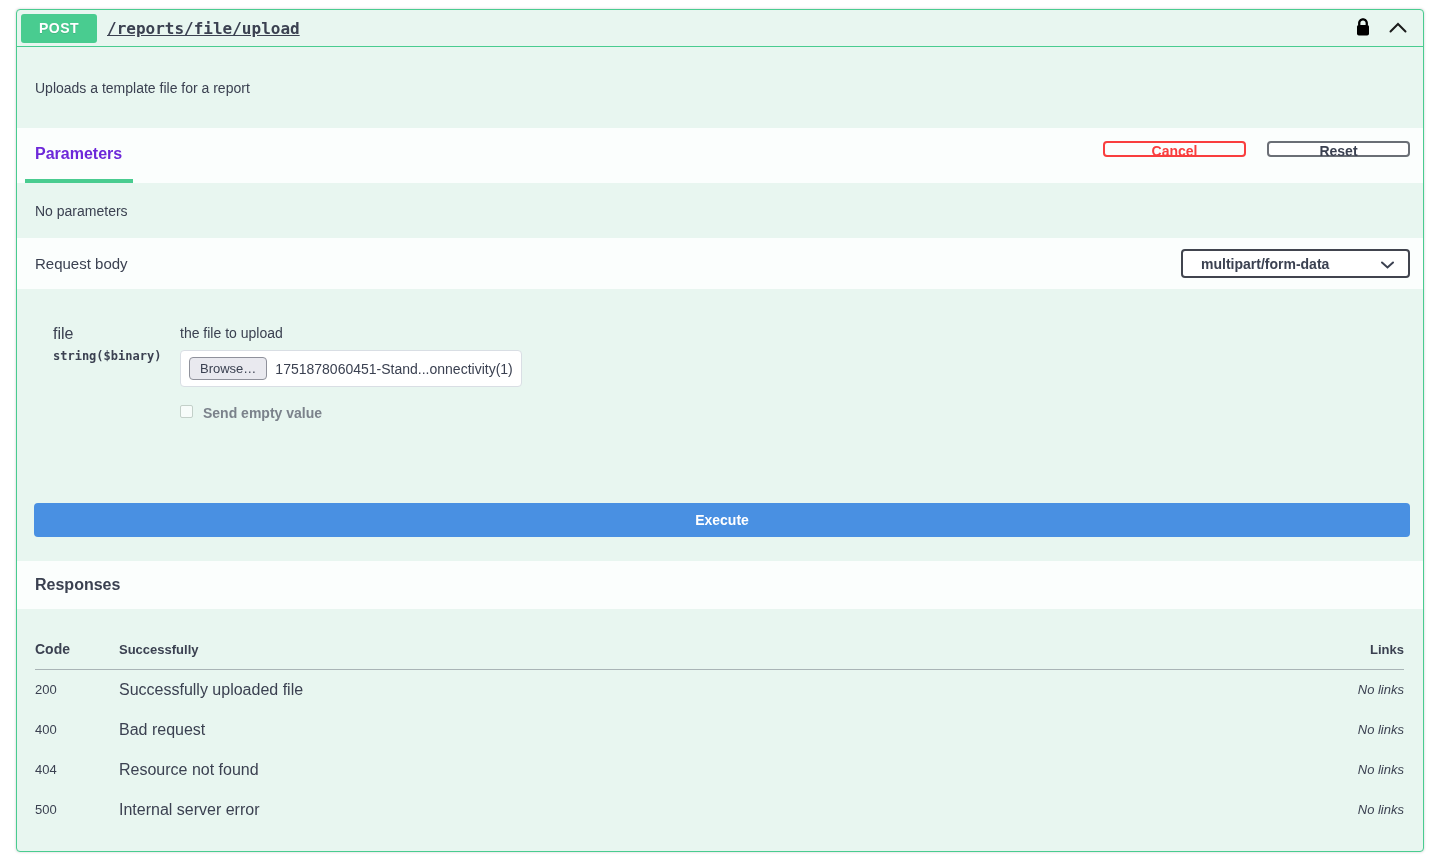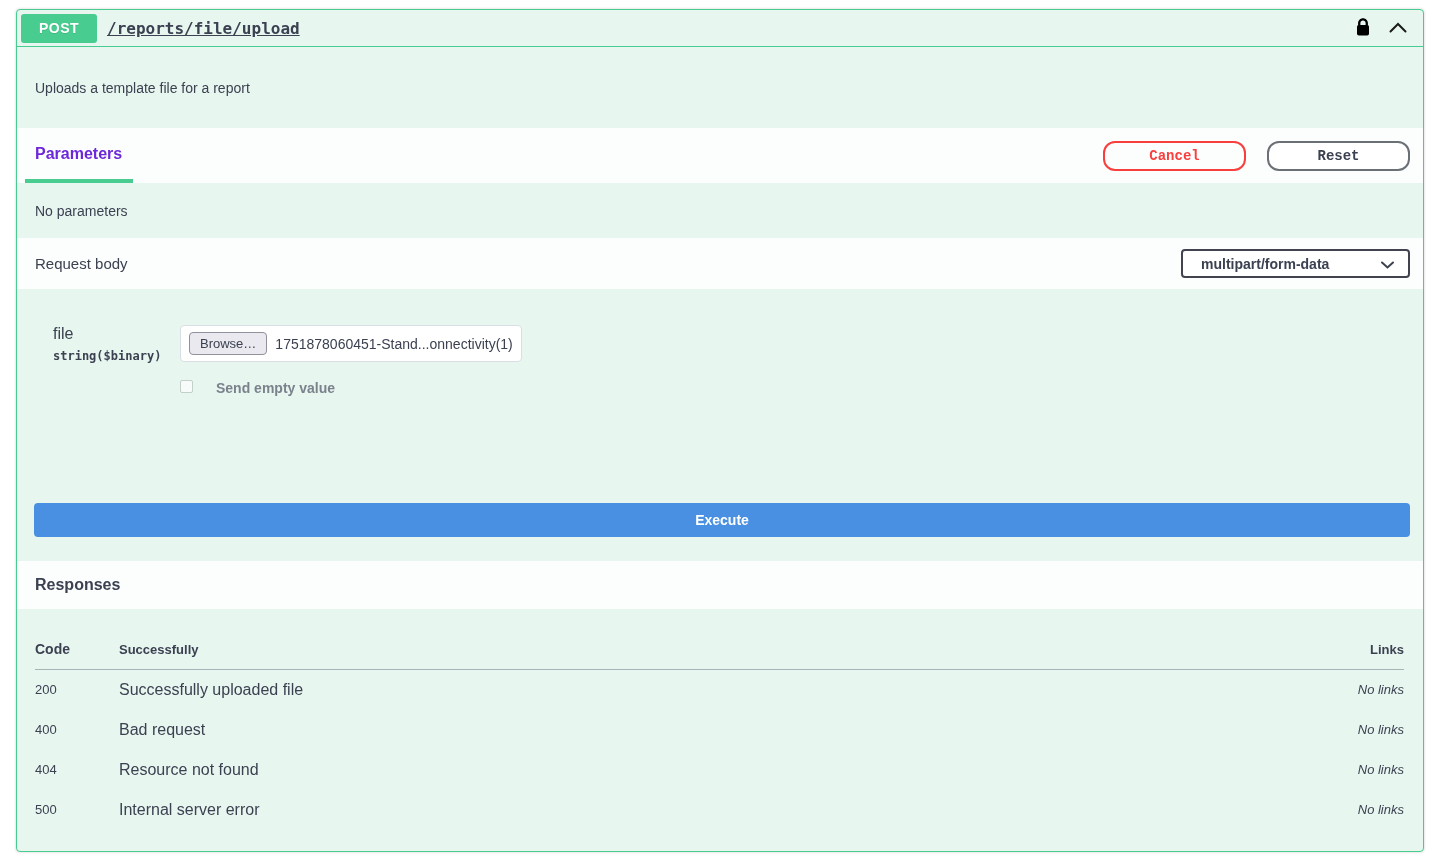--- a/index.html
+++ b/index.html
@@ -43,22 +43,22 @@
   }
   .tab-item {
     font-size:16px; font-weight:bold; color:#6d28d9;
     padding:17px 11px 0 10px; height:55px; position:relative; cursor:pointer;
   }
   .tab-item::after {
     content:""; position:absolute; left:0; right:0; bottom:0; height:4px; background:#49cc90;
   }
   .header-buttons { display:flex; gap:21px; align-items:center; padding-top:13px; }
   .btn {
-    width:143px; height:30px; border-radius:12px; background:transparent;
-    font-family:Liberation Mono, monospace; font-size:14px; font-weight:bold; cursor:pointer;
+    width:143px; height:16px; border-radius:4px; background:transparent;
+    font-family:Liberation Sans, sans-serif; font-size:14px; font-weight:bold; cursor:pointer;
   }
   .btn-cancel { border:2px solid #f93e3e; color:#f93e3e; }
   .btn-reset  { border:2px solid #6b6f76; color:#3b4151; background:#fff; }
 
   .no-params { height:55px; flex:0 0 55px; display:flex; align-items:center; padding:0 18px; font-size:14px; }
 
   .reqbody-header {
     height:51px; flex:0 0 51px; display:flex; align-items:center; justify-content:space-between;
     padding:0 13px 0 18px;
     gap:28px;
@@ -80,21 +80,21 @@
   .param-desc { font-size:14px; color:#3b4151; margin-bottom:9px; }
   .file-input-box {
     width:342px; height:37px; background:#fff; border:1px solid #d9dee4; border-radius:4px;
     display:flex; align-items:center; padding:0 8px; cursor:pointer;
   }
   .browse-btn {
     font-family:inherit; font-size:13px; color:#3b4151; background:#e9e9ef;
     border:1px solid #8f919b; border-radius:4px; padding:3px 10px; cursor:pointer; white-space:nowrap;
   }
   .file-name { font-size:14px; color:#3b4151; margin-left:8px; white-space:nowrap; overflow:hidden; }
-  .checkbox-row { display:flex; align-items:flex-start; margin-top:18px;gap:13px; }
+  .checkbox-row { display:flex; align-items:flex-start; margin-top:18px; }
   .checkbox {
     width:13px; height:13px; border:1px solid #c3d0c9; background:rgba(255,255,255,.65);
     border-radius:2px; cursor:pointer;
   }
   .checkbox-label { margin-left:10px; font-size:14px; font-weight:bold; color:#7b828b; }
 
   .execute-btn {
     position:absolute; left:17px; right:13px; bottom:24px; height:34px;
     background:#4990e2; border:none; border-radius:4px; color:#fff;
     font-family:inherit; font-size:14px; font-weight:bold; cursor:pointer;
@@ -173,20 +173,21 @@
     </div>
   </div>
 
   <div class="form-body">
     <div class="param-row">
       <div class="param-namecol">
         <div class="param-name">file</div>
         <div class="param-type mono">string($binary)</div>
       </div>
       <div class="param-valcol">
+        <div class="param-desc">the file to upload</div>
         <div class="file-input-box">
           <button class="browse-btn">Browse…</button>
           <span class="file-name">1751878060451-Stand...onnectivity(1).xlsx</span>
         </div>
         <div class="checkbox-row">
           <span class="checkbox"></span>
           <span class="checkbox-label">Send empty value</span>
         </div>
       </div>
     </div>

